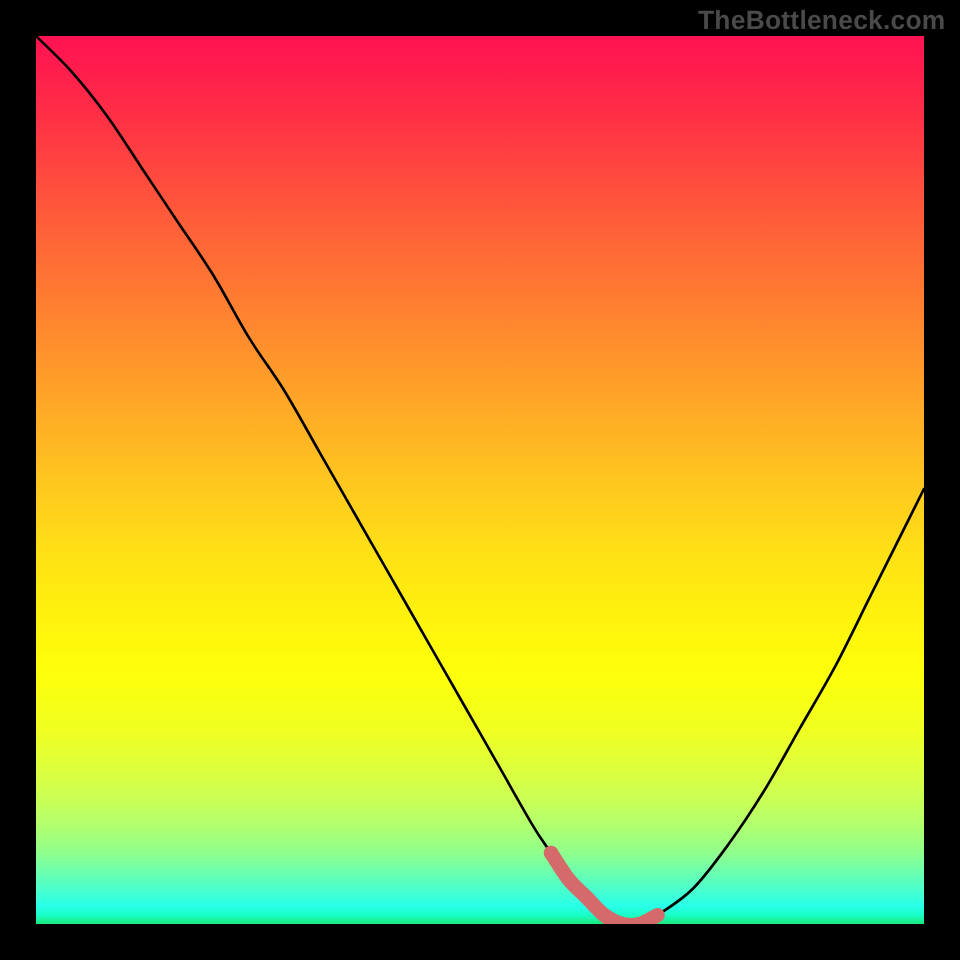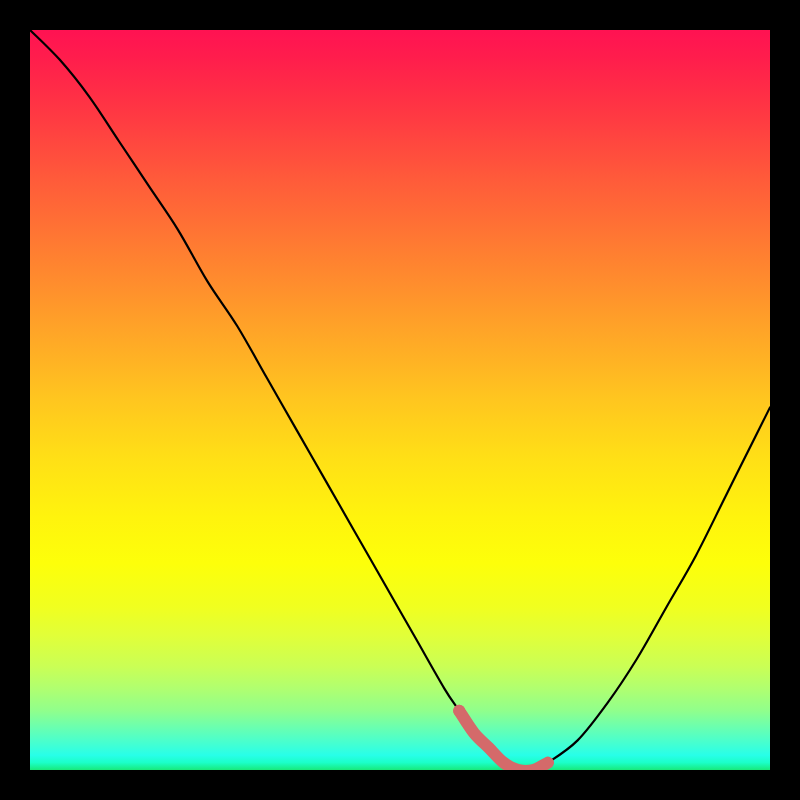--- a/index.html
+++ b/index.html
@@ -59,20 +59,21 @@
     position: absolute;
     inset: 0;
     width: 100%;
     height: 100%;
     overflow: visible;
   }
 </style>
 </head>
 <body>
 <div class="container">
+  <div class="watermark">TheBottleneck.com</div>
   <div class="plot-area">
     <div class="gradient-bg"></div>
     <svg class="curve" viewBox="0 0 740 740" preserveAspectRatio="none">
       <path id="main-curve" fill="none" stroke="#000" stroke-width="2.2" stroke-linecap="round" stroke-linejoin="round" d="M 0.00 0.00 C 4.93 4.93, 19.73 18.50, 29.60 29.60 C 39.47 40.70, 49.33 53.03, 59.20 66.60 C 69.07 80.17, 78.93 96.20, 88.80 111.00 C 98.67 125.80, 108.53 140.60, 118.40 155.40 C 128.27 170.20, 138.13 183.77, 148.00 199.80 C 157.87 215.83, 167.73 235.57, 177.60 251.60 C 187.47 267.63, 197.33 279.97, 207.20 296.00 C 217.07 312.03, 226.93 330.53, 236.80 347.80 C 246.67 365.07, 256.53 382.33, 266.40 399.60 C 276.27 416.87, 286.13 434.13, 296.00 451.40 C 305.87 468.67, 315.73 485.93, 325.60 503.20 C 335.47 520.47, 345.33 537.73, 355.20 555.00 C 365.07 572.27, 374.93 589.53, 384.80 606.80 C 394.67 624.07, 407.00 646.27, 414.40 658.60 C 421.80 670.93, 424.27 673.40, 429.20 680.80 C 434.13 688.20, 439.07 696.83, 444.00 703.00 C 448.93 709.17, 453.87 712.87, 458.80 717.80 C 463.73 722.73, 468.67 728.90, 473.60 732.60 C 478.53 736.30, 483.47 738.77, 488.40 740.00 C 493.33 741.23, 498.27 741.23, 503.20 740.00 C 508.13 738.77, 510.60 737.53, 518.00 732.60 C 525.40 727.67, 537.73 720.27, 547.60 710.40 C 557.47 700.53, 567.33 686.97, 577.20 673.40 C 587.07 659.83, 596.93 645.03, 606.80 629.00 C 616.67 612.97, 626.53 594.47, 636.40 577.20 C 646.27 559.93, 656.13 543.90, 666.00 525.40 C 675.87 506.90, 685.73 485.93, 695.60 466.20 C 705.47 446.47, 717.80 421.80, 725.20 407.00 C 732.60 392.20, 737.53 382.33, 740.00 377.40"></path>
       <path id="highlight-band" fill="none" stroke="#d46a6a" stroke-width="12" stroke-linecap="round" stroke-linejoin="round" d="M 429.20 680.80 C 431.67 684.50, 439.07 696.83, 444.00 703.00 C 448.93 709.17, 453.87 712.87, 458.80 717.80 C 463.73 722.73, 468.67 728.90, 473.60 732.60 C 478.53 736.30, 483.47 738.77, 488.40 740.00 C 493.33 741.23, 498.27 741.23, 503.20 740.00 C 508.13 738.77, 515.53 733.83, 518.00 732.60"></path>
       <circle id="highlight-dot" r="6" fill="#d46a6a" cx="429.20" cy="680.80"></circle>
     </svg>
   </div>
 </div>
 

